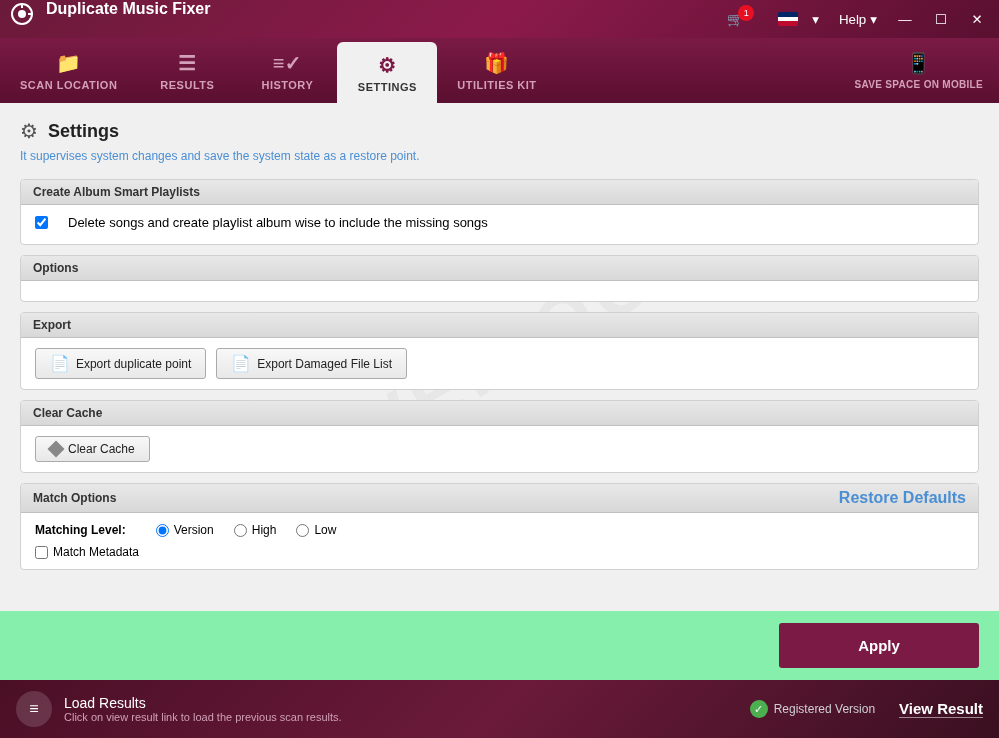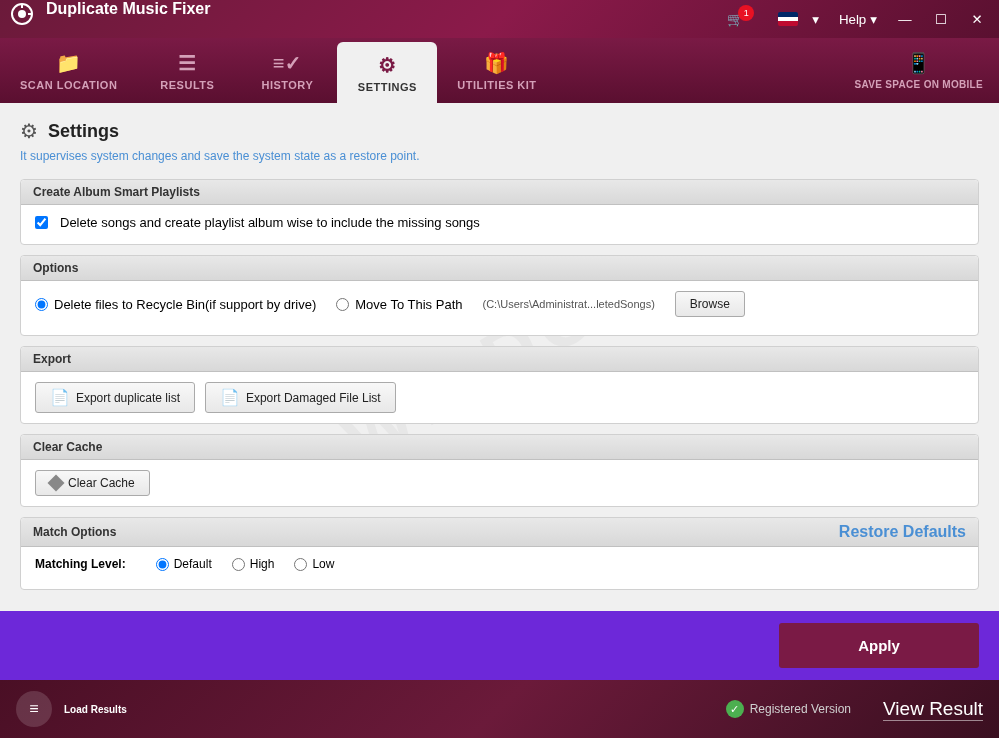--- a/index.html
+++ b/index.html
@@ -101,21 +101,21 @@
       font-size: 12px;
       color: #333;
       border-bottom: 1px solid #c0c0c0;
       border-radius: 4px 4px 0 0;
     }
     .section-body { padding: 10px 14px; }
 
     
     .playlist-row { display: flex; align-items: flex-start; justify-content: space-between; }
     .playlist-left { flex: 1; }
-    .playlist-checkbox-row { display: flex; align-items: center; gap: 12px; margin-bottom: 4px; }
+    .playlist-checkbox-row { display: flex; align-items: center; gap: 20px; margin-bottom: 4px; }
     .playlist-path { color: #555; font-size: 11px; margin-left: 22px; }
     .playlist-buttons { display: flex; gap: 8px; align-items: center; }
 
     
     .btn {
       border: 1px solid #aaa;
       background: linear-gradient(180deg, #f8f8f8 0%, #e8e8e8 100%);
       color: #222; padding: 5px 14px; cursor: pointer; border-radius: 3px;
       font-size: 12px; font-weight: 500;
     }
@@ -141,21 +141,21 @@
     
     .match-header { display: flex; justify-content: space-between; align-items: center; }
     .restore-defaults { color: #4a8fd4; text-decoration: none; font-size: 16px; cursor: pointer; }
     .matching-level { display: flex; align-items: flex-start; gap: 20px; margin-bottom: 8px; }
     .matching-label { font-size: 12px; font-weight: 600; margin-right: 10px; }
 
     
     .apply-bar {
       padding: 12px 20px;
       display: flex; justify-content: flex-end;
-      background: #6d28d9;
+      background: #86efac;
     }
     .btn-apply {
       background: #7a1a45;
       color: white;
       border: none;
       padding: 14px 50px;
       font-size: 15px;
       font-weight: 600;
       cursor: pointer;
       border-radius: 3px;
@@ -172,25 +172,25 @@
       height: 58px;
       flex-shrink: 0;
       gap: 12px;
     }
     .status-menu-btn {
       width: 36px; height: 36px; background: rgba(255,255,255,0.15);
       border-radius: 50%; display: flex; align-items: center; justify-content: center;
       cursor: pointer; flex-shrink: 0;
     }
     .status-text { flex: 1; }
-    .status-title { font-size: 10px; font-weight: 700; }
+    .status-title { font-size: 14px; font-weight: 400; }
     .status-subtitle { font-size: 11px; color: #d0a0b8; }
     .status-registered { display: flex; align-items: center; gap: 6px; font-size: 12px; color: #d0d0d0; }
     .check-circle { width: 18px; height: 18px; background: #4caf50; border-radius: 50%; display: flex; align-items: center; justify-content: center; color: white; font-size: 11px; }
-    .view-result-btn { color: white; text-decoration: none; font-size: 19px; font-weight: 400; border-bottom: 1px solid rgba(255,255,255,0.5); cursor: pointer; margin-left: 20px; }
+    .view-result-btn { color: white; text-decoration: none; font-size: 15px; font-weight: 700; border-bottom: 1px solid rgba(255,255,255,0.5); cursor: pointer; margin-left: 12px; }
 
     input[type="checkbox"] { width: 13px; height: 13px; cursor: pointer; }
     input[type="radio"] { width: 13px; height: 13px; cursor: pointer; }
   </style>
 </head>
 <body>
 
 <div class="title-bar">
   <div class="title-bar-logo">
     <svg viewBox="0 0 24 24" fill="white">
@@ -268,42 +268,30 @@
               <label for="playlist-check">Delete songs and create playlist album wise to include the missing songs</label>
             </div>
           </div>
         </div>
       </div>
     </div>
 
     <div class="section">
       <div class="section-header">Options</div>
       <div class="section-body">
-        <div class="options-row">
-          <div class="radio-group">
-            <input type="radio" id="recycle-bin" name="delete-option" checked="" style="">
-            <label for="recycle-bin">Delete files to Recycle Bin(if support by drive)</label>
-          </div>
-          <div class="radio-group">
-            <input type="radio" id="move-path" name="delete-option" style="">
-            <label for="move-path">Move To This Path</label>
-          </div>
-          <span class="path-display">(C:\Users\Administrat...letedSongs)</span>
-          <button class="btn">Browse</button>
-        </div>
       </div>
     </div>
 
     <div class="section">
       <div class="section-header">Export</div>
       <div class="section-body">
         <div class="export-row">
           <button class="btn-export">
             <span class="btn-export-icon">📄</span>
-            <span>Export duplicate list</span>
+            <span>Export duplicate point</span>
           </button>
           <button class="btn-export">
             <span class="btn-export-icon">📄</span>
             <span>Export Damaged File List</span>
           </button>
         </div>
       </div>
     </div>
 
     <div class="section">
@@ -321,45 +309,50 @@
         <div class="match-header">
           <span>Match Options</span>
           <a class="restore-defaults">Restore Defaults</a>
         </div>
       </div>
       <div class="section-body">
         <div class="matching-level">
           <span class="matching-label">Matching Level:</span>
           <label class="checkbox-label">
             <input type="radio" name="match-level" checked="" style="">
-            <span>Default</span>
+            <span>Version</span>
           </label>
           <label class="checkbox-label">
             <input type="radio" name="match-level" style="">
             <span>High</span>
           </label>
           <label class="checkbox-label">
             <input type="radio" name="match-level" style="">
             <span>Low</span>
           </label>
         </div>
+        <label class="checkbox-label">
+          <input type="checkbox" style="">
+          <span>Match Metadata</span>
+        </label>
       </div>
     </div>
   </div>
 </div>
 
 <div class="apply-bar">
   <button class="btn-apply">Apply</button>
 </div>
 
 <div class="status-bar">
   <div class="status-menu-btn">
     <span style="font-size:16px;">≡</span>
   </div>
   <div class="status-text">
     <div class="status-title">Load Results</div>
+    <div class="status-subtitle">Click on view result link to load the previous scan results.</div>
   </div>
   <div class="status-registered">
     <div class="check-circle">✓</div>
     <span>Registered Version</span>
   </div>
   <a class="view-result-btn">View Result</a>
 </div>
 
 </body></html>

